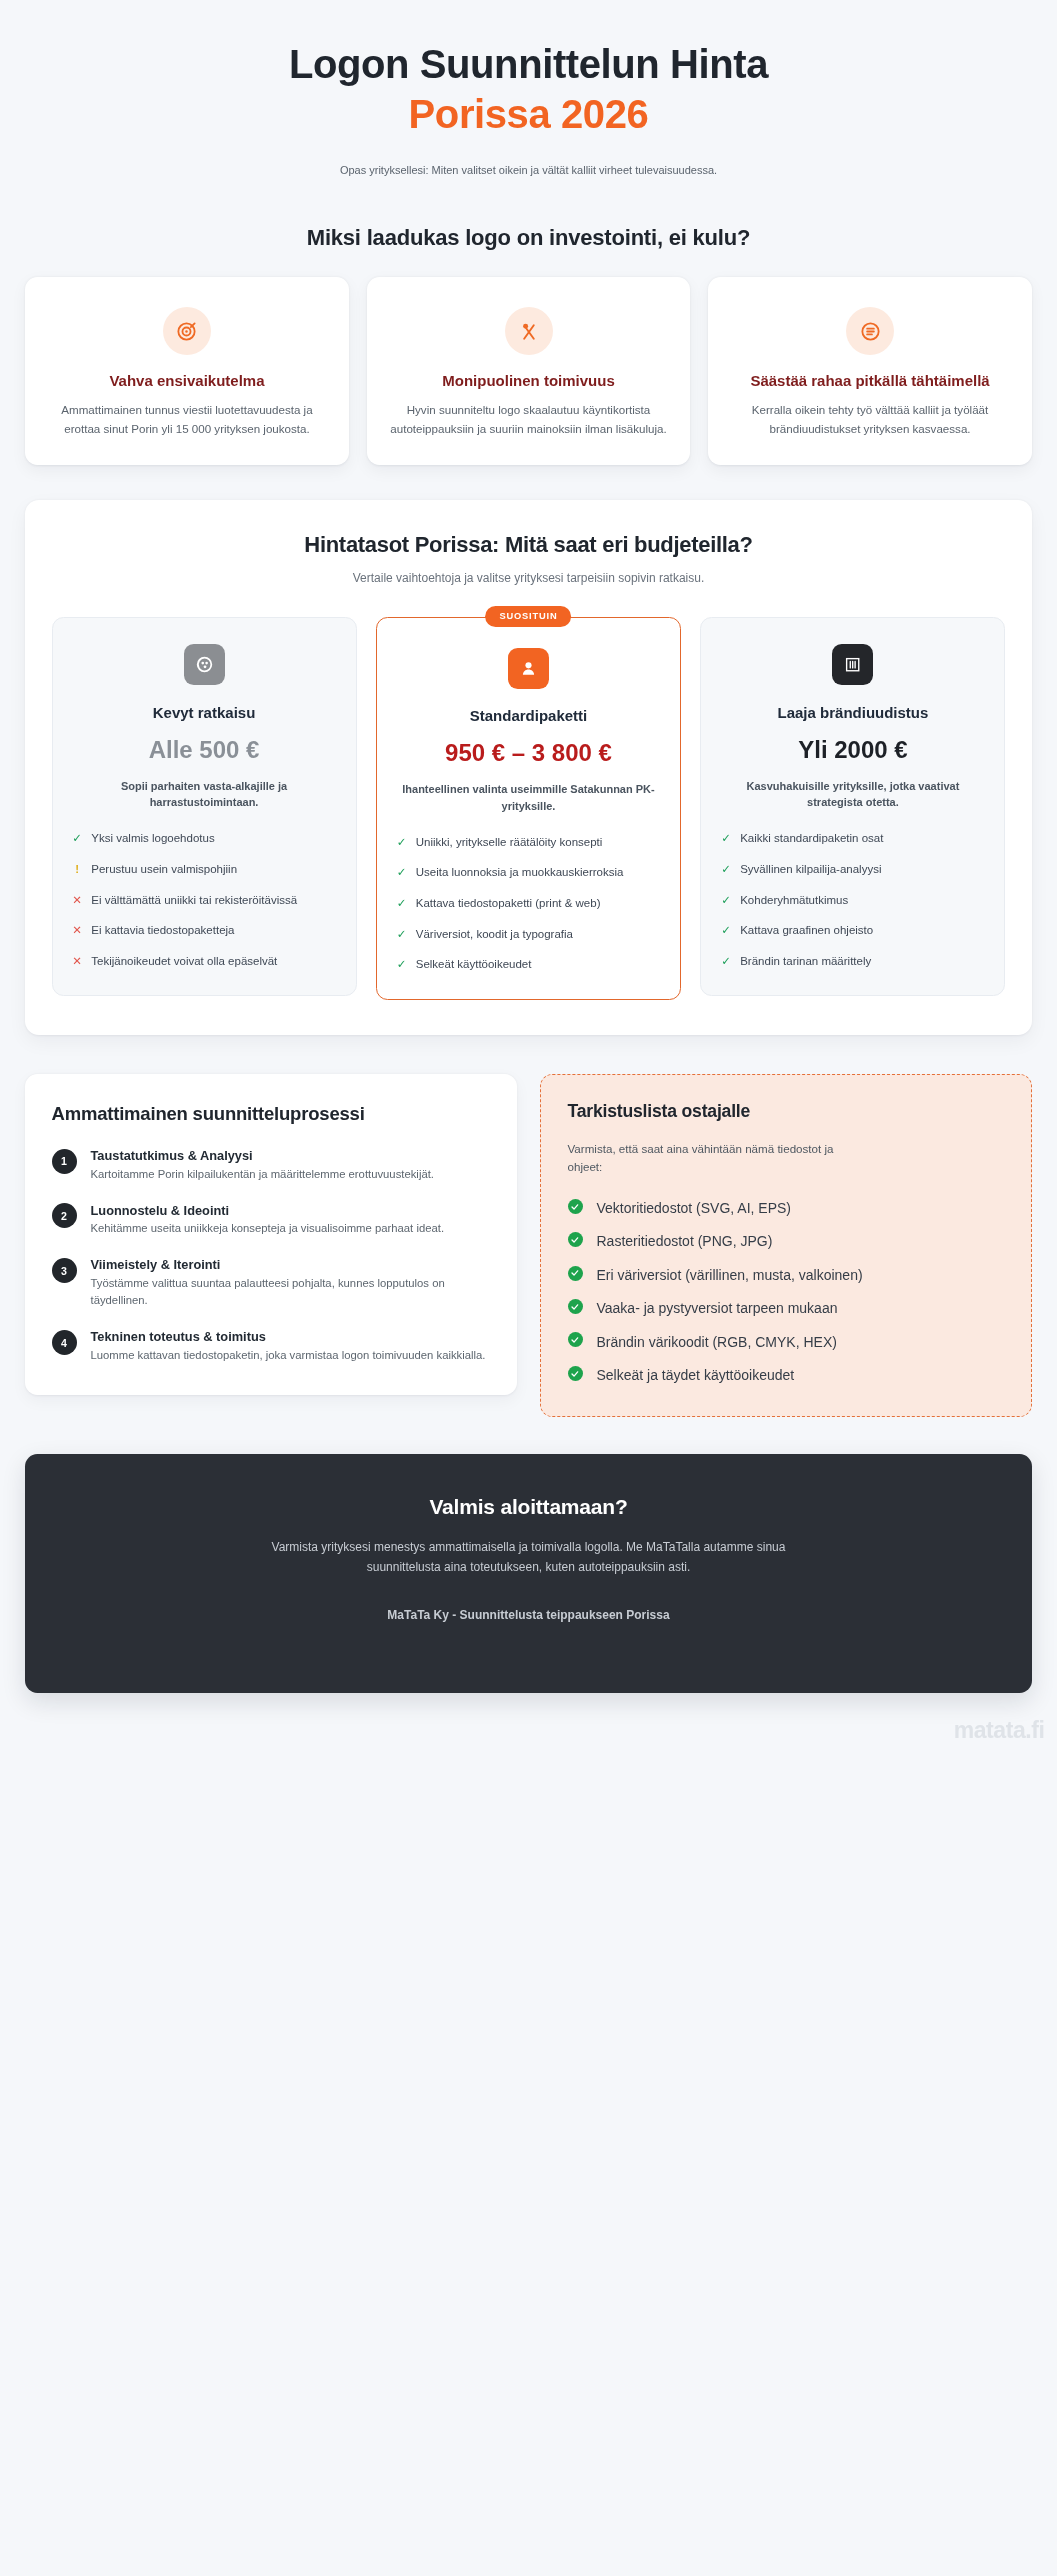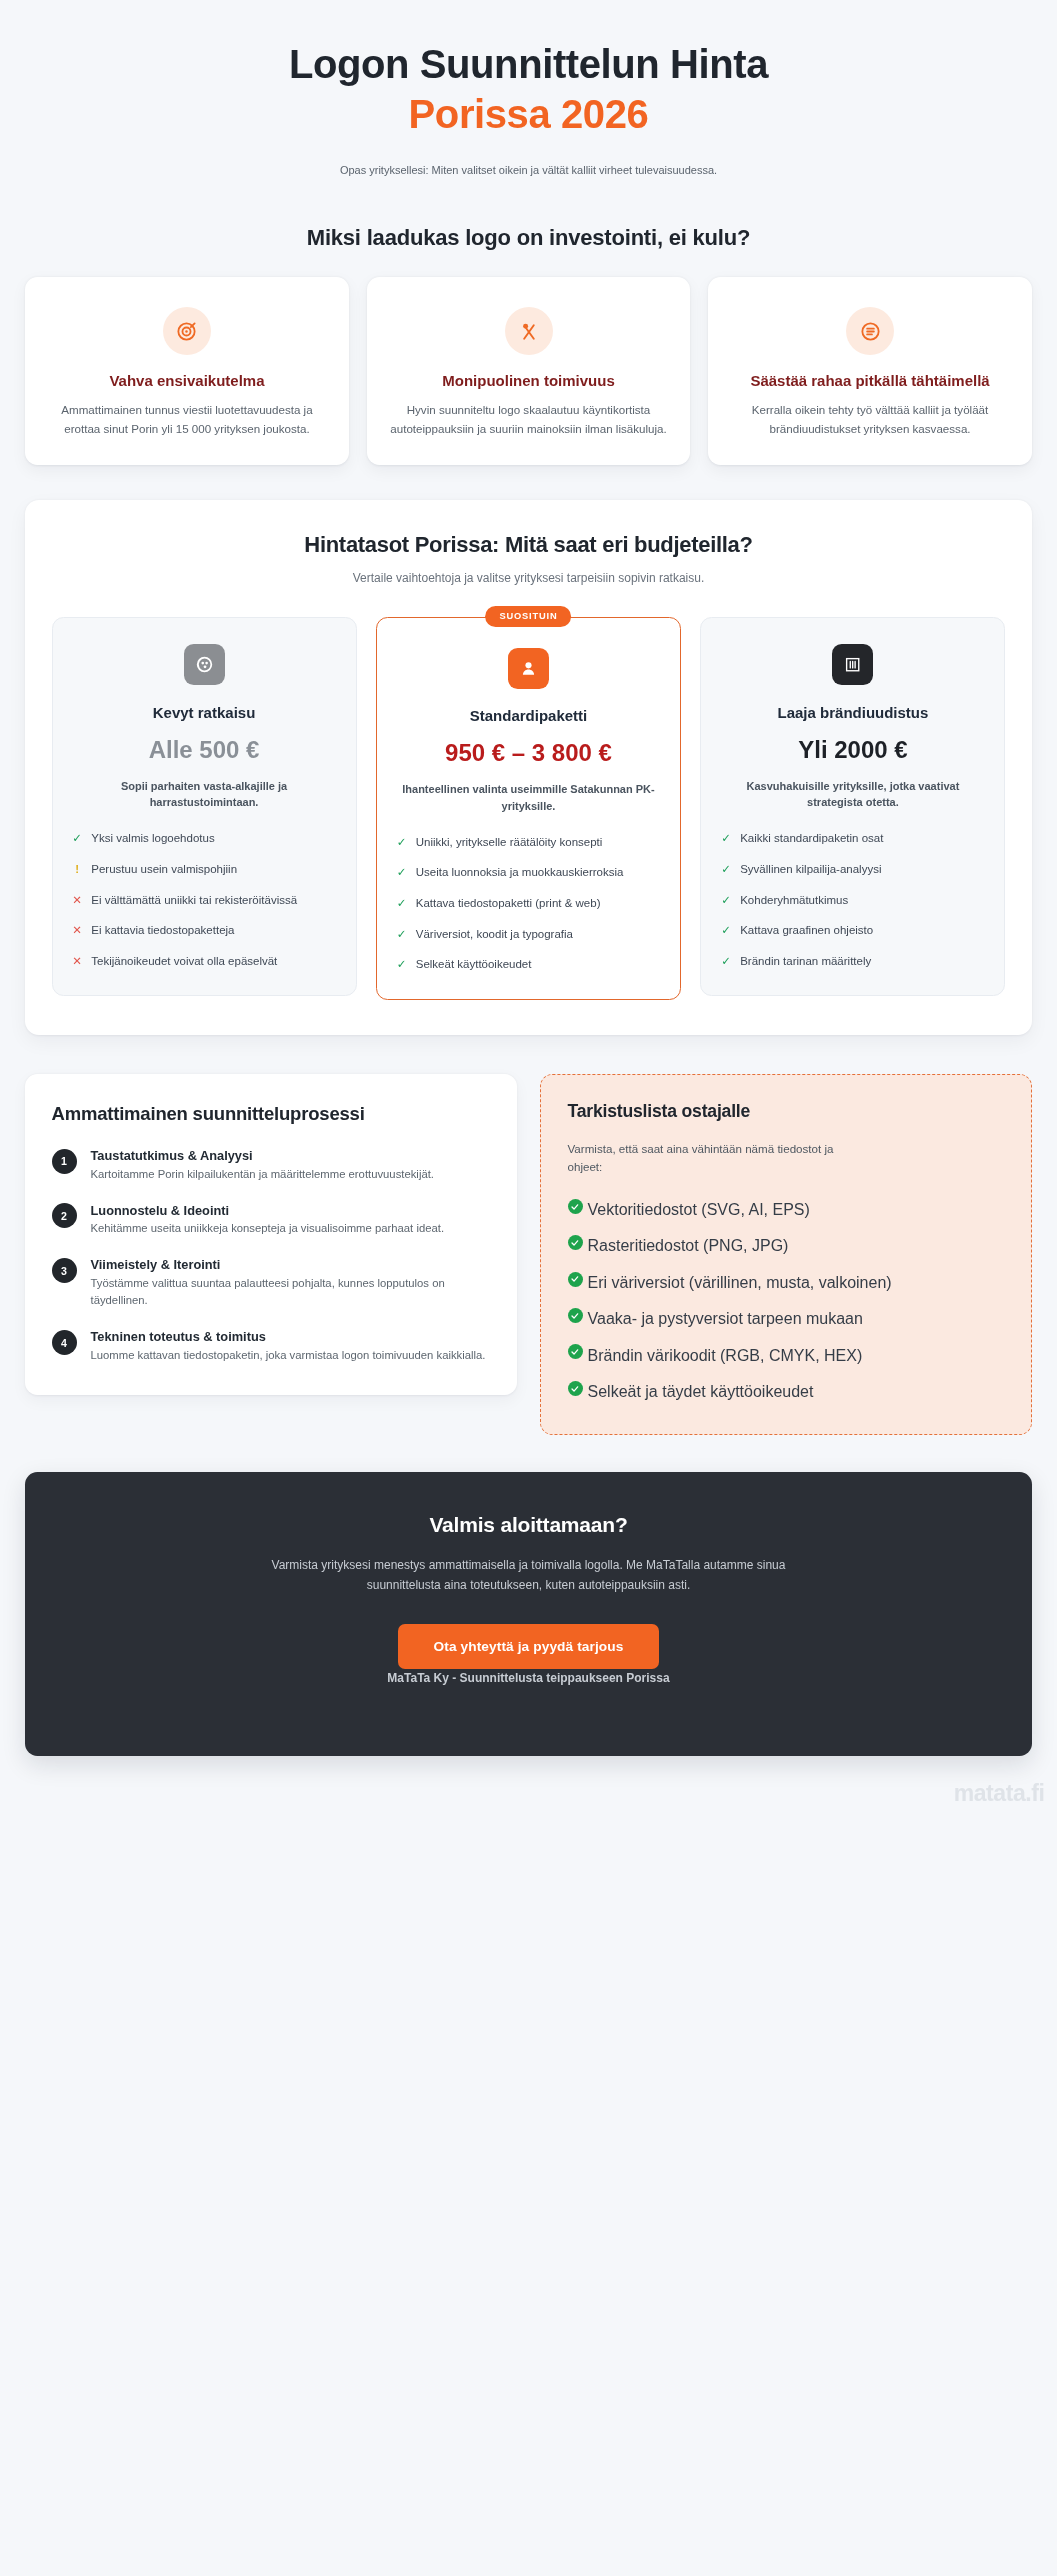--- a/index.html
+++ b/index.html
@@ -253,23 +253,23 @@
   .checklist-intro {
     margin: 0 0 21px;
     font-size: 11.6px;
     line-height: 1.6;
     color: #4f5861;
     max-width: 291px;
   }
   .check-list { list-style: none; margin: 0; padding: 0; }
   .check-list li {
     display: flex;
-    gap: 5px;
+    gap: 14px;
     align-items: flex-start;
-    font-size: 16px;
+    font-size: 14px;
     line-height: 1.5;
     color: #353d47;
     margin-bottom: 12.4px;
   }
   .check-list li:last-child { margin-bottom: 0; }
   .cmark {
     flex: 0 0 auto;
     width: 15px; height: 15px;
     border-radius: 50%;
     background: #1ea34c;
@@ -596,21 +596,20 @@
         </li>
       </ul>
     </div>
 
   </section>
 
   <section class="cta-wrap">
     <div class="cta">
       <h2>Valmis aloittamaan?</h2>
       <p>Varmista yrityksesi menestys ammattimaisella ja toimivalla logolla. Me MaTaTalla autamme sinua suunnittelusta aina toteutukseen, kuten autoteippauksiin asti.</p>
-      <button class="cta-btn">Ota yhteyttä ja pyydä tarjous</button>
       <p class="cta-foot">MaTaTa Ky - Suunnittelusta teippaukseen Porissa</p>
     </div>
   </section>
 
   <div class="spacer-bottom"></div>
 
   <div class="watermark">matata.fi</div>
 
 </div>
 

